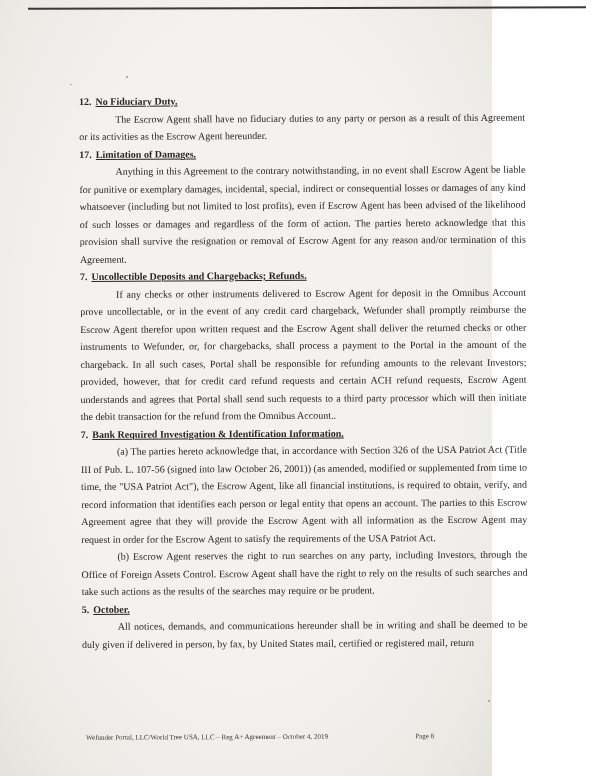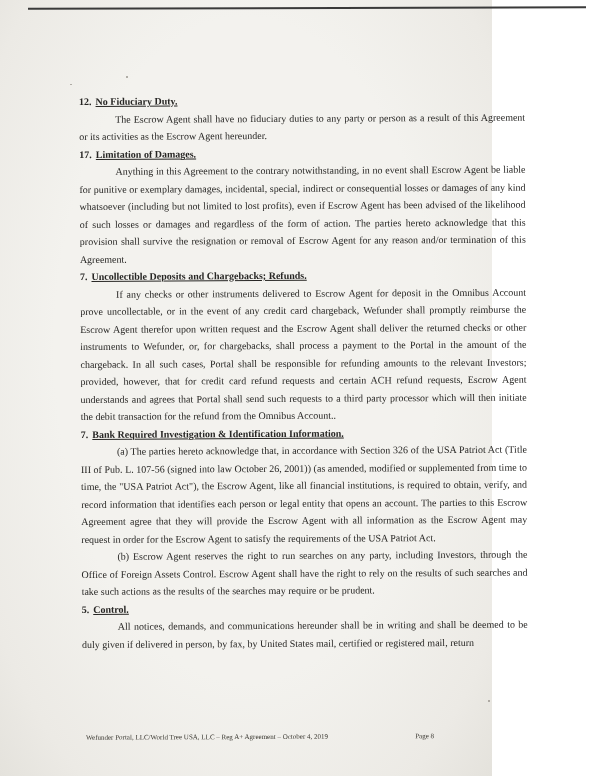--- a/index.html
+++ b/index.html
@@ -94,21 +94,21 @@
     <p class="heading"><span>17.</span><span class="title">Limitation of Damages.</span></p>
     <p class="para">Anything in this Agreement to the contrary notwithstanding, in no event shall Escrow Agent be liable for punitive or exemplary damages, incidental, special, indirect or consequential losses or damages of any kind whatsoever (including but not limited to lost profits), even if Escrow Agent has been advised of the likelihood of such losses or damages and regardless of the form of action. The parties hereto acknowledge that this provision shall survive the resignation or removal of Escrow Agent for any reason and/or termination of this Agreement.</p>
 
     <p class="heading"><span>7.</span><span class="title">Uncollectible Deposits and Chargebacks; Refunds.</span></p>
     <p class="para">If any checks or other instruments delivered to Escrow Agent for deposit in the Omnibus Account prove uncollectable, or in the event of any credit card chargeback, Wefunder shall promptly reimburse the Escrow Agent therefor upon written request and the Escrow Agent shall deliver the returned checks or other instruments to Wefunder, or, for chargebacks, shall process a payment to the Portal in the amount of the chargeback. In all such cases, Portal shall be responsible for refunding amounts to the relevant Investors; provided, however, that for credit card refund requests and certain ACH refund requests, Escrow Agent understands and agrees that Portal shall send such requests to a third party processor which will then initiate the debit transaction for the refund from the Omnibus Account..</p>
 
     <p class="heading"><span>7.</span><span class="title">Bank Required Investigation &amp; Identification Information.</span></p>
     <p class="para">(a)  The parties hereto acknowledge that, in accordance with Section 326 of the USA Patriot Act (Title III of Pub. L. 107-56 (signed into law October 26, 2001)) (as amended, modified or supplemented from time to time, the "USA Patriot Act"), the Escrow Agent, like all financial institutions, is required to obtain, verify, and record information that identifies each person or legal entity that opens an account. The parties to this Escrow Agreement agree that they will provide the Escrow Agent with all information as the Escrow Agent may request in order for the Escrow Agent to satisfy the requirements of the USA Patriot Act.</p>
     <p class="para">(b)  Escrow Agent reserves the right to run searches on any party, including Investors, through the Office of Foreign Assets Control. Escrow Agent shall have the right to rely on the results of such searches and take such actions as the results of the searches may require or be prudent.</p>
 
-    <p class="heading"><span>5.</span><span class="title">Control.</span></p>
+    <p class="heading"><span>5.</span><span class="title">October.</span></p>
     <p class="para">All notices, demands, and communications hereunder shall be in writing and shall be deemed to be duly given if delivered in person, by fax, by United States mail, certified or registered mail, return</p>
 
   </div>
 
   <div class="footer">
     <span>Wefunder Portal, LLC/World Tree USA, LLC – Reg A+ Agreement – October 4, 2019</span>
     <span>Page 8</span>
   </div>
 
 </div>

